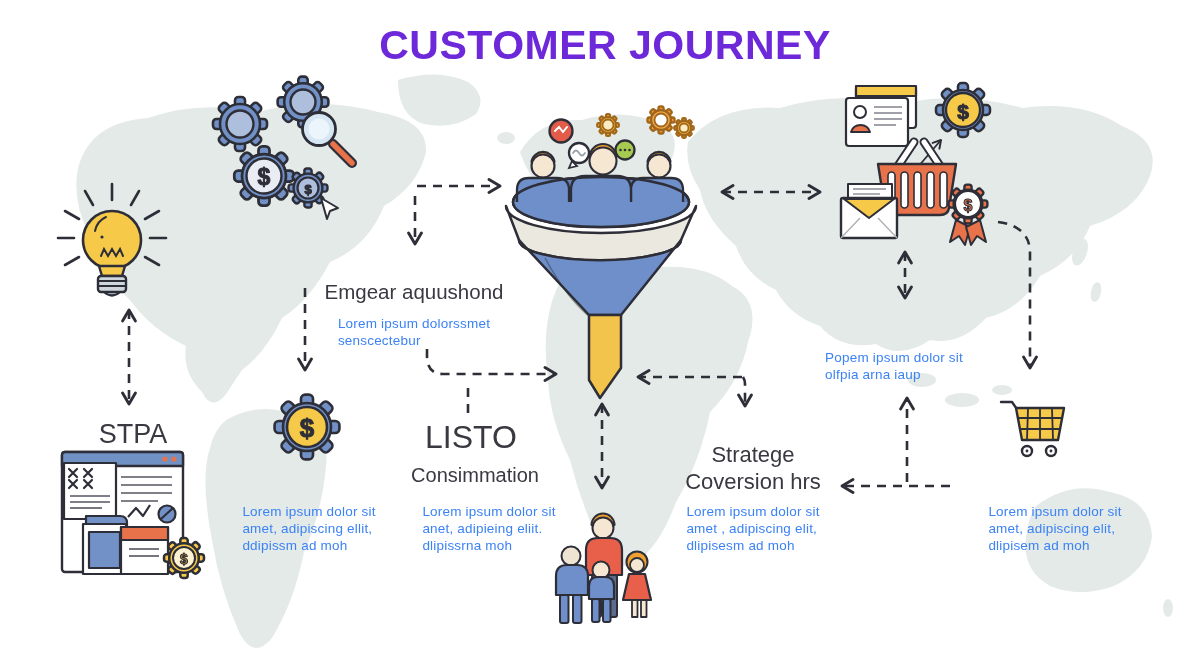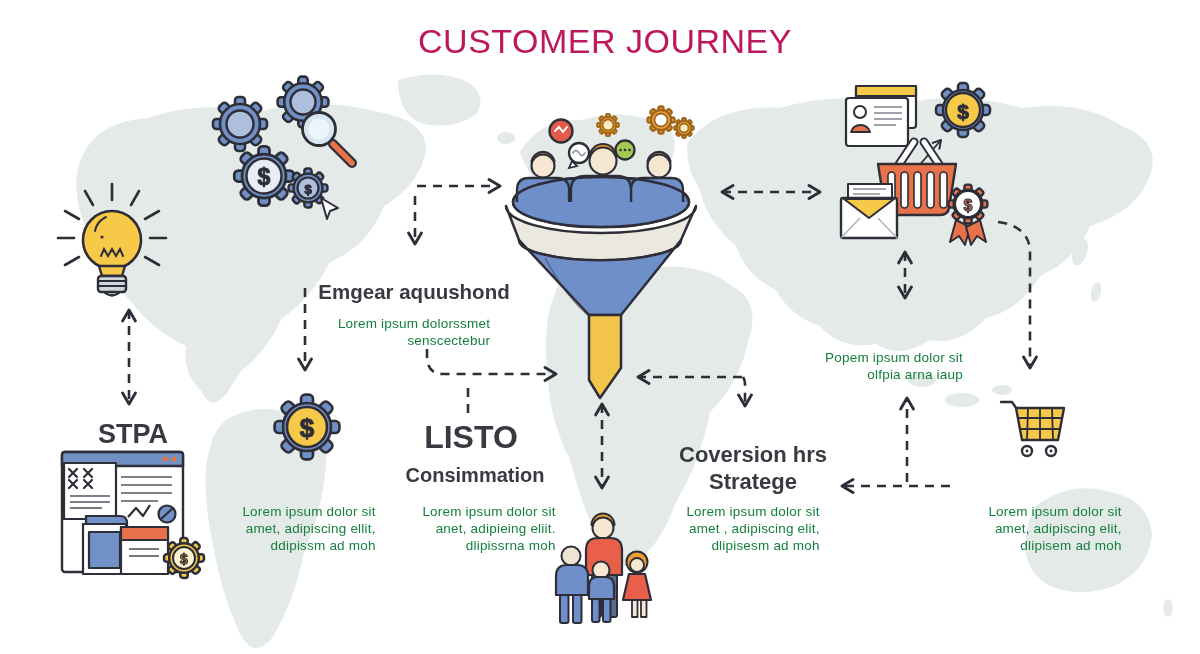--- a/index.html
+++ b/index.html
@@ -1,24 +1,24 @@
 <!DOCTYPE html>
 <html><head>
 <meta charset="utf-8">
 <style>
   html,body{margin:0;padding:0;background:#fff}
   #stage{position:relative;width:1200px;height:654px;background:#ffffff;overflow:hidden;
          font-family:"Liberation Sans",sans-serif}
   #art{position:absolute;left:0;top:0}
   #title{position:absolute;left:605px;top:22px;transform:translateX(-50%);margin:0;
-         font-size:34px;font-weight:400;color:#be185d;letter-spacing:.5px;white-space:nowrap}
-  .hd{position:absolute;transform:translateX(-50%);font-weight:700;color:#393941;white-space:nowrap}
+         font-size:41px;font-weight:700;color:#6d28d9;letter-spacing:.5px;white-space:nowrap}
+  .hd{position:absolute;transform:translateX(-50%);font-weight:400;color:#393941;white-space:nowrap}
   .hd2{line-height:27px;text-align:center}
-  .bd{position:absolute;transform:translateX(-50%);color:#15803d;font-size:13.5px;line-height:17px;
-      text-align:right;white-space:nowrap;letter-spacing:.2px}
+  .bd{position:absolute;transform:translateX(-50%);color:#3b82f6;font-size:13.5px;line-height:17px;
+      text-align:left;white-space:nowrap;letter-spacing:.2px}
   .dash path{stroke:#2e2e38;stroke-width:2.6;fill:none;stroke-dasharray:9 7}
   .cur{font-weight:700;text-anchor:middle;font-family:"Liberation Sans",sans-serif}
 </style>
 </head>
 <body>
 
 <div id="stage">
 
 <svg id="art" width="1200" height="654" viewBox="0 0 1200 654">
   <defs>
@@ -314,22 +314,22 @@
 </div>
 
 <div class="hd" style="left:475px;top:464px;font-size:20px">Consimmation</div>
 <div class="bd" style="left:489px;top:503px">
   <div>Lorem ipsum dolor sit</div>
   <div>anet, adipieing eliit.</div>
   <div>dlipissrna moh</div>
 </div>
 
 <div class="hd hd2" style="left:753px;top:441px;font-size:22px">
+  <div>Stratege</div>
   <div>Coversion hrs</div>
-  <div>Stratege</div>
 </div>
 <div class="bd" style="left:753px;top:503px">
   <div>Lorem ipsum dolor sit</div>
   <div>amet , adipiscing elit,</div>
   <div>dlipisesm ad moh</div>
 </div>
 
 <div class="bd" style="left:894px;top:349px">
   <div>Popem ipsum dolor sit</div>
   <div>olfpia arna iaup</div>

